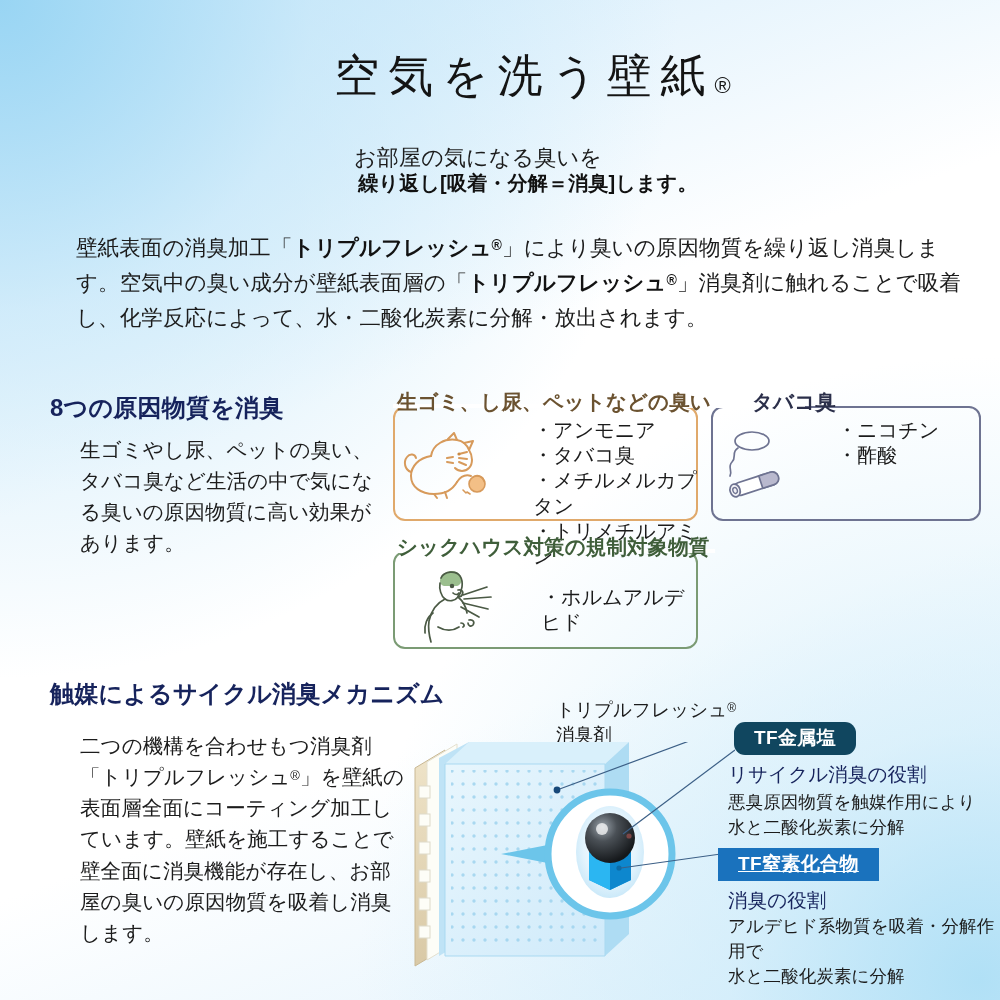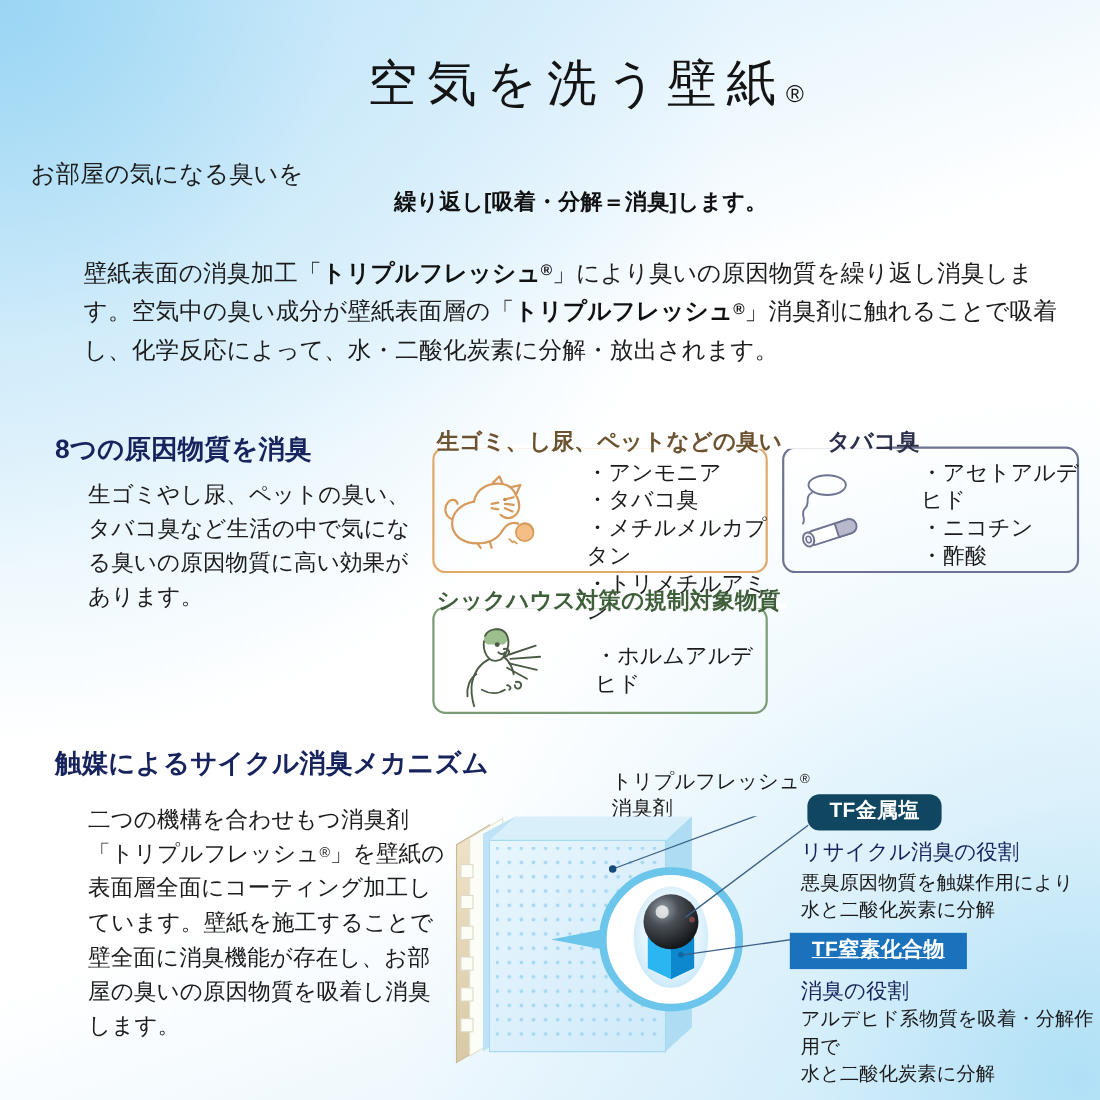--- a/index.html
+++ b/index.html
@@ -22,21 +22,21 @@
   .serif{font-family:Liberation Sans, sans-serif;padding-left:28px;}
 
   
   #title{
     position:absolute;top:46px;left:0;width:1000px;text-align:center;
     font-size:45px;letter-spacing:.20em;color:#141414;font-weight:400;
     text-indent:.20em;
   }
   #title .reg{font-size:22px;letter-spacing:0;vertical-align:-2px;}
   #sub1{
-    position:absolute;top:143px;left:0;width:900px;text-align:left;
+    position:absolute;top:143px;left:0;width:900px;text-align:center;
     font-size:22px;color:#1c1c1c;letter-spacing:.01em;
   }
   #sub2{
     position:absolute;top:170px;left:0;width:1000px;text-align:center;
     font-size:20px;font-weight:bold;color:#111;letter-spacing:.01em;
   }
   #lead{
     position:absolute;top:231px;left:48px;width:906px;
     font-size:21.5px;line-height:1.62;color:#1c1c1c;letter-spacing:.005em;
   }
@@ -175,21 +175,20 @@
         </g>
         <g transform="rotate(-18 45 58)">
           <rect x="12" y="50" width="46" height="13" rx="6" fill="#ffffff" stroke="#6e7391" stroke-width="1.7"></rect>
           <path d="M40 50 h12 a6 6 0 0 1 0 13 H40 z" fill="#b9b9ce" stroke="#6e7391" stroke-width="1.7"></path>
           <ellipse cx="13" cy="56.5" rx="5" ry="6.5" fill="#f2f2f6" stroke="#6e7391" stroke-width="1.7"></ellipse>
           <ellipse cx="13" cy="56.5" rx="2.2" ry="3" fill="none" stroke="#6e7391" stroke-width="1.4"></ellipse>
         </g>
       </svg>
     </div>
     <div class="blist serif">
-      <div>・アセトアルデヒド</div>
       <div>・ニコチン</div>
       <div>・酢酸</div>
     </div>
   </div>
 
   <div class="obox" id="box-sick">
     <div class="frame" style="border-color: rgb(123, 155, 116);"></div>
     <div class="notch" style="width: 322.406px; left: 0px;"></div>
     <div class="btitle" style="color: rgb(63, 94, 58);">シックハウス対策の規制対象物質</div>
     <div class="ill" style="left:18px;top:14px;">

